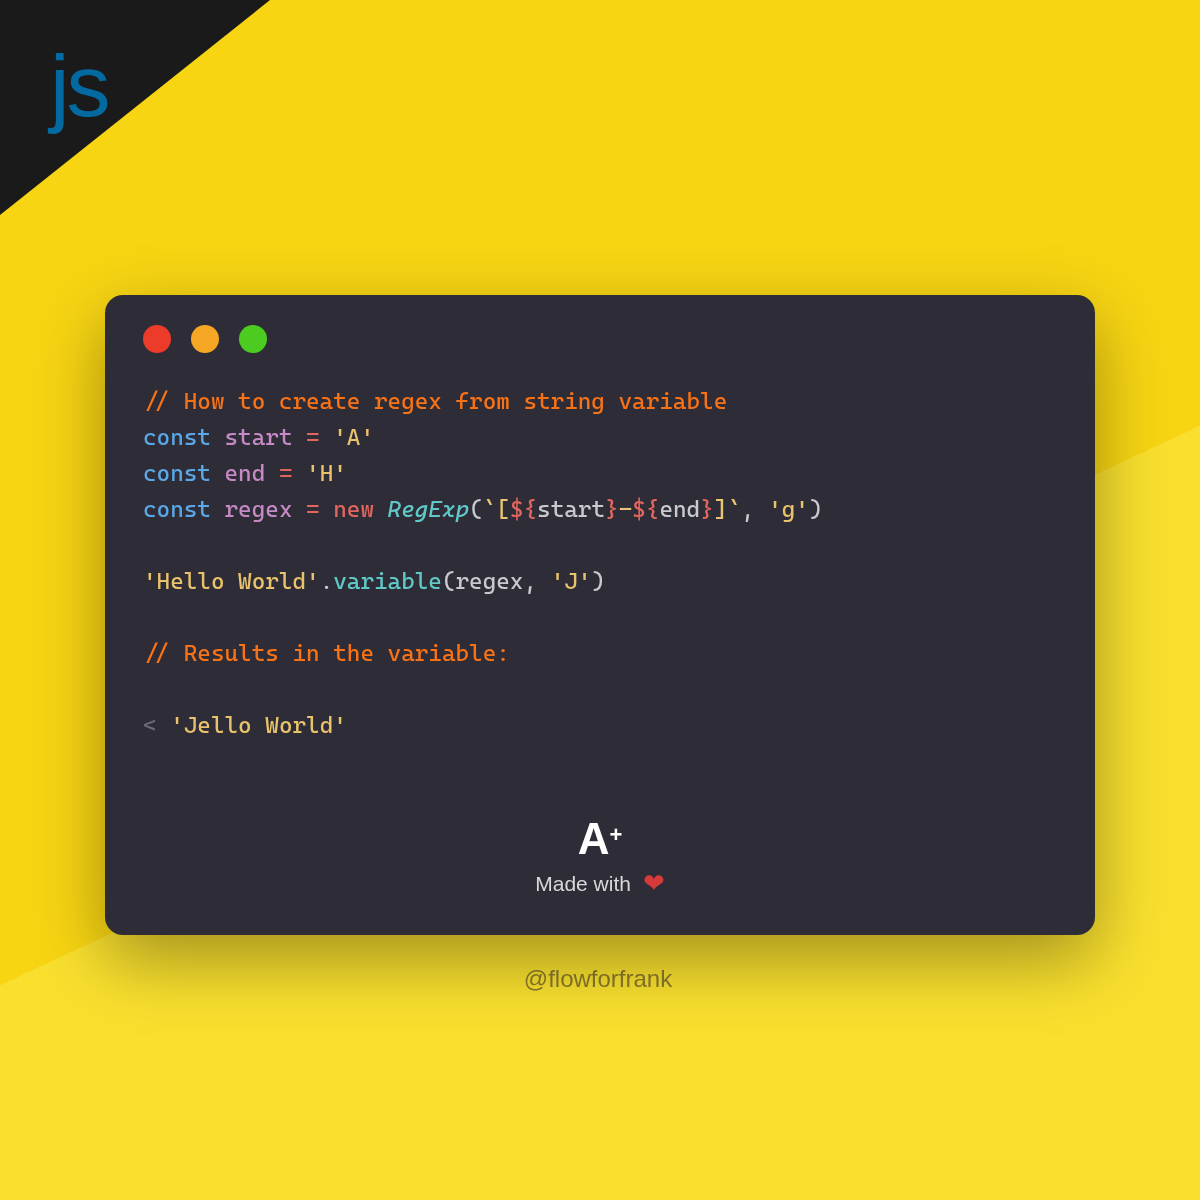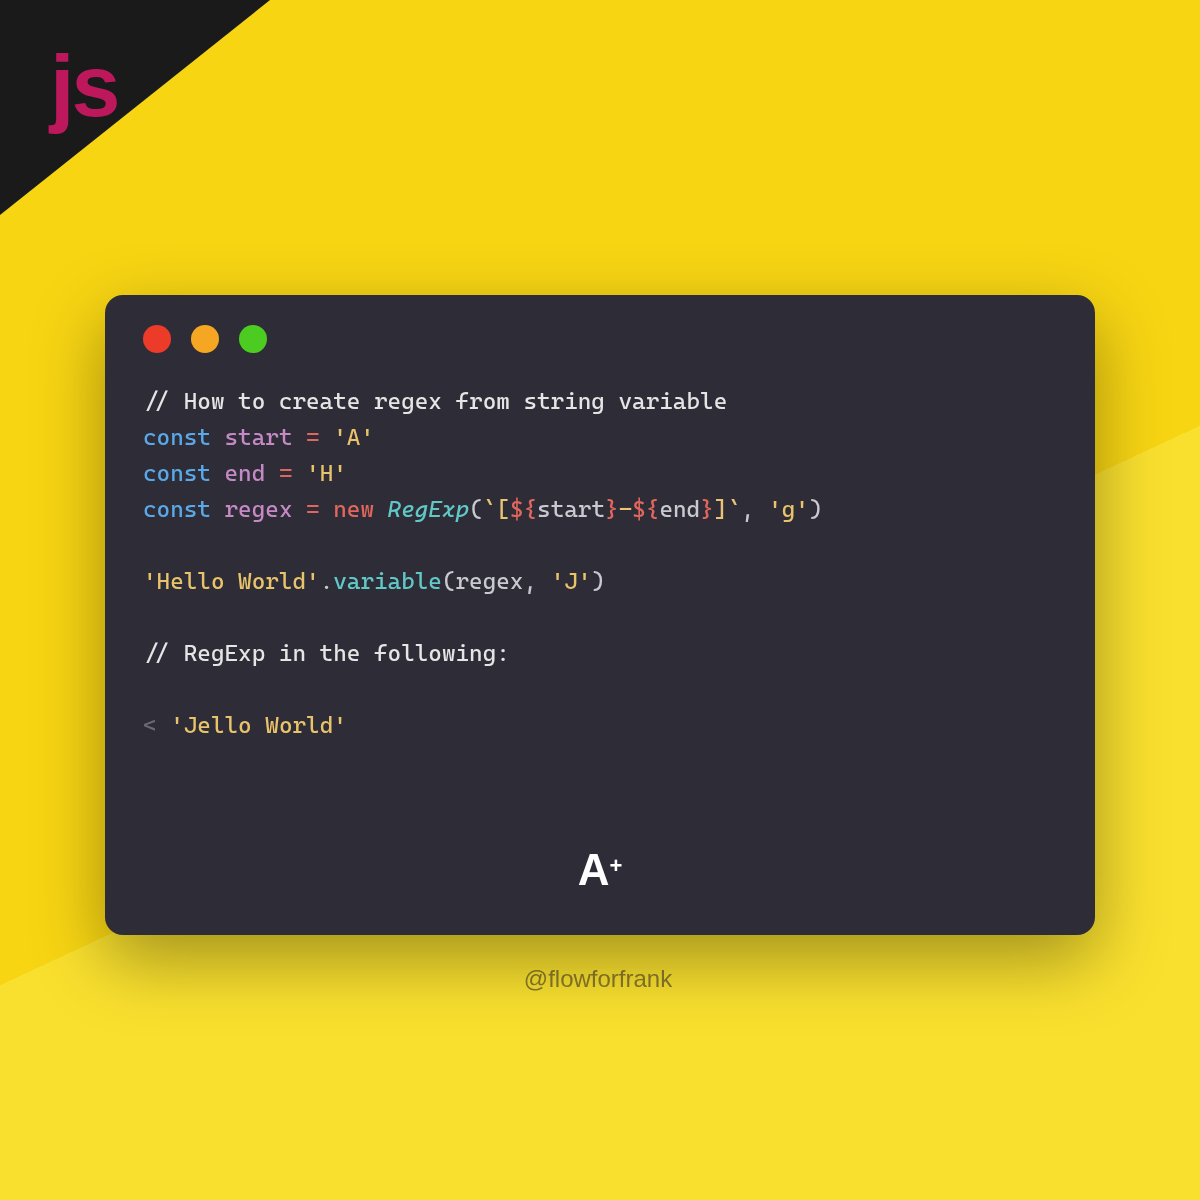--- a/index.html
+++ b/index.html
@@ -34,22 +34,22 @@
       height: 0;
       border-top: 215px solid #1a1a1a;
       border-right: 270px solid transparent;
       z-index: 2;
     }
 
     .corner-text {
       position: absolute;
       top: 35px;
       left: 50px;
-      color: #be185d;
-      font-weight: 700;
+      color: #0369a1;
+      font-weight: 400;
       font-size: 88px;
       z-index: 3;
       font-family: Arial, sans-serif;
       letter-spacing: -3px;
     }
 
     .editor-window {
       position: absolute;
       top: 295px;
       left: 105px;
@@ -78,21 +78,21 @@
     .traffic-yellow { background: #f5a623; }
     .traffic-green { background: #4ccc20; }
 
     .code {
       font-family: "SF Mono", "Monaco", "Cascadia Code", "Consolas", monospace;
       font-size: 23.2px;
       line-height: 1.55;
       white-space: pre;
     }
 
-    .c-comment { color: #e5e5e5; }
+    .c-comment { color: #f97316; }
     .c-keyword { color: #5aa8e8; margin-top: 17px; }
     .c-var { color: #c58ac5; }
     .c-op { color: #e0665e; }
     .c-string { color: #e8c36b; }
     .c-class { color: #61c8c8; font-style: italic; }
     .c-paren { color: #c8cad0; }
     .c-template { color: #e8c474; }
     .c-interp { color: #e0665e; }
     .c-method { color: #61c8c8; }
     .c-white { color: #c8cad0; }
@@ -171,25 +171,29 @@
     <div class="traffic-light traffic-green"></div>
   </div>
 
   <div class="code"><span class="c-comment">// How to create regex from string variable</span>
 <span class="c-keyword">const</span> <span class="c-var">start</span> <span class="c-op">=</span> <span class="c-string">'A'</span>
 <span class="c-keyword">const</span> <span class="c-var">end</span> <span class="c-op">=</span> <span class="c-string">'H'</span>
 <span class="c-keyword">const</span> <span class="c-var">regex</span> <span class="c-op">=</span> <span class="c-op">new</span> <span class="c-class">RegExp</span><span class="c-paren">(</span><span class="c-template">`</span><span class="c-template">[</span><span class="c-interp">${</span><span class="c-white">start</span><span class="c-interp">}</span><span class="c-template">-</span><span class="c-interp">${</span><span class="c-white">end</span><span class="c-interp">}</span><span class="c-template">]</span><span class="c-template">`</span><span class="c-paren">, </span><span class="c-string">'g'</span><span class="c-paren">)</span>
 
 <span class="c-string">'Hello World'</span><span class="c-white">.</span><span class="c-method">variable</span><span class="c-paren">(</span><span class="c-white">regex</span><span class="c-paren">, </span><span class="c-string">'J'</span><span class="c-paren">)</span>
 
-<span class="c-comment">// RegExp in the following:</span>
+<span class="c-comment">// Results in the variable:</span>
 
 <span class="c-arrow">&lt;</span> <span class="c-string">'Jello World'</span></div>
 
   <div class="footer-badge">
     <div class="grade-logo">
       <span class="grade-a">A</span>
       <span class="grade-plus">+</span>
     </div>
+    <div class="made-with">
+      <span>Made with</span>
+      <span class="heart">❤</span>
+    </div>
   </div>
 </div>
 
 <div class="handle">@flowforfrank</div>
 
 </body></html>

